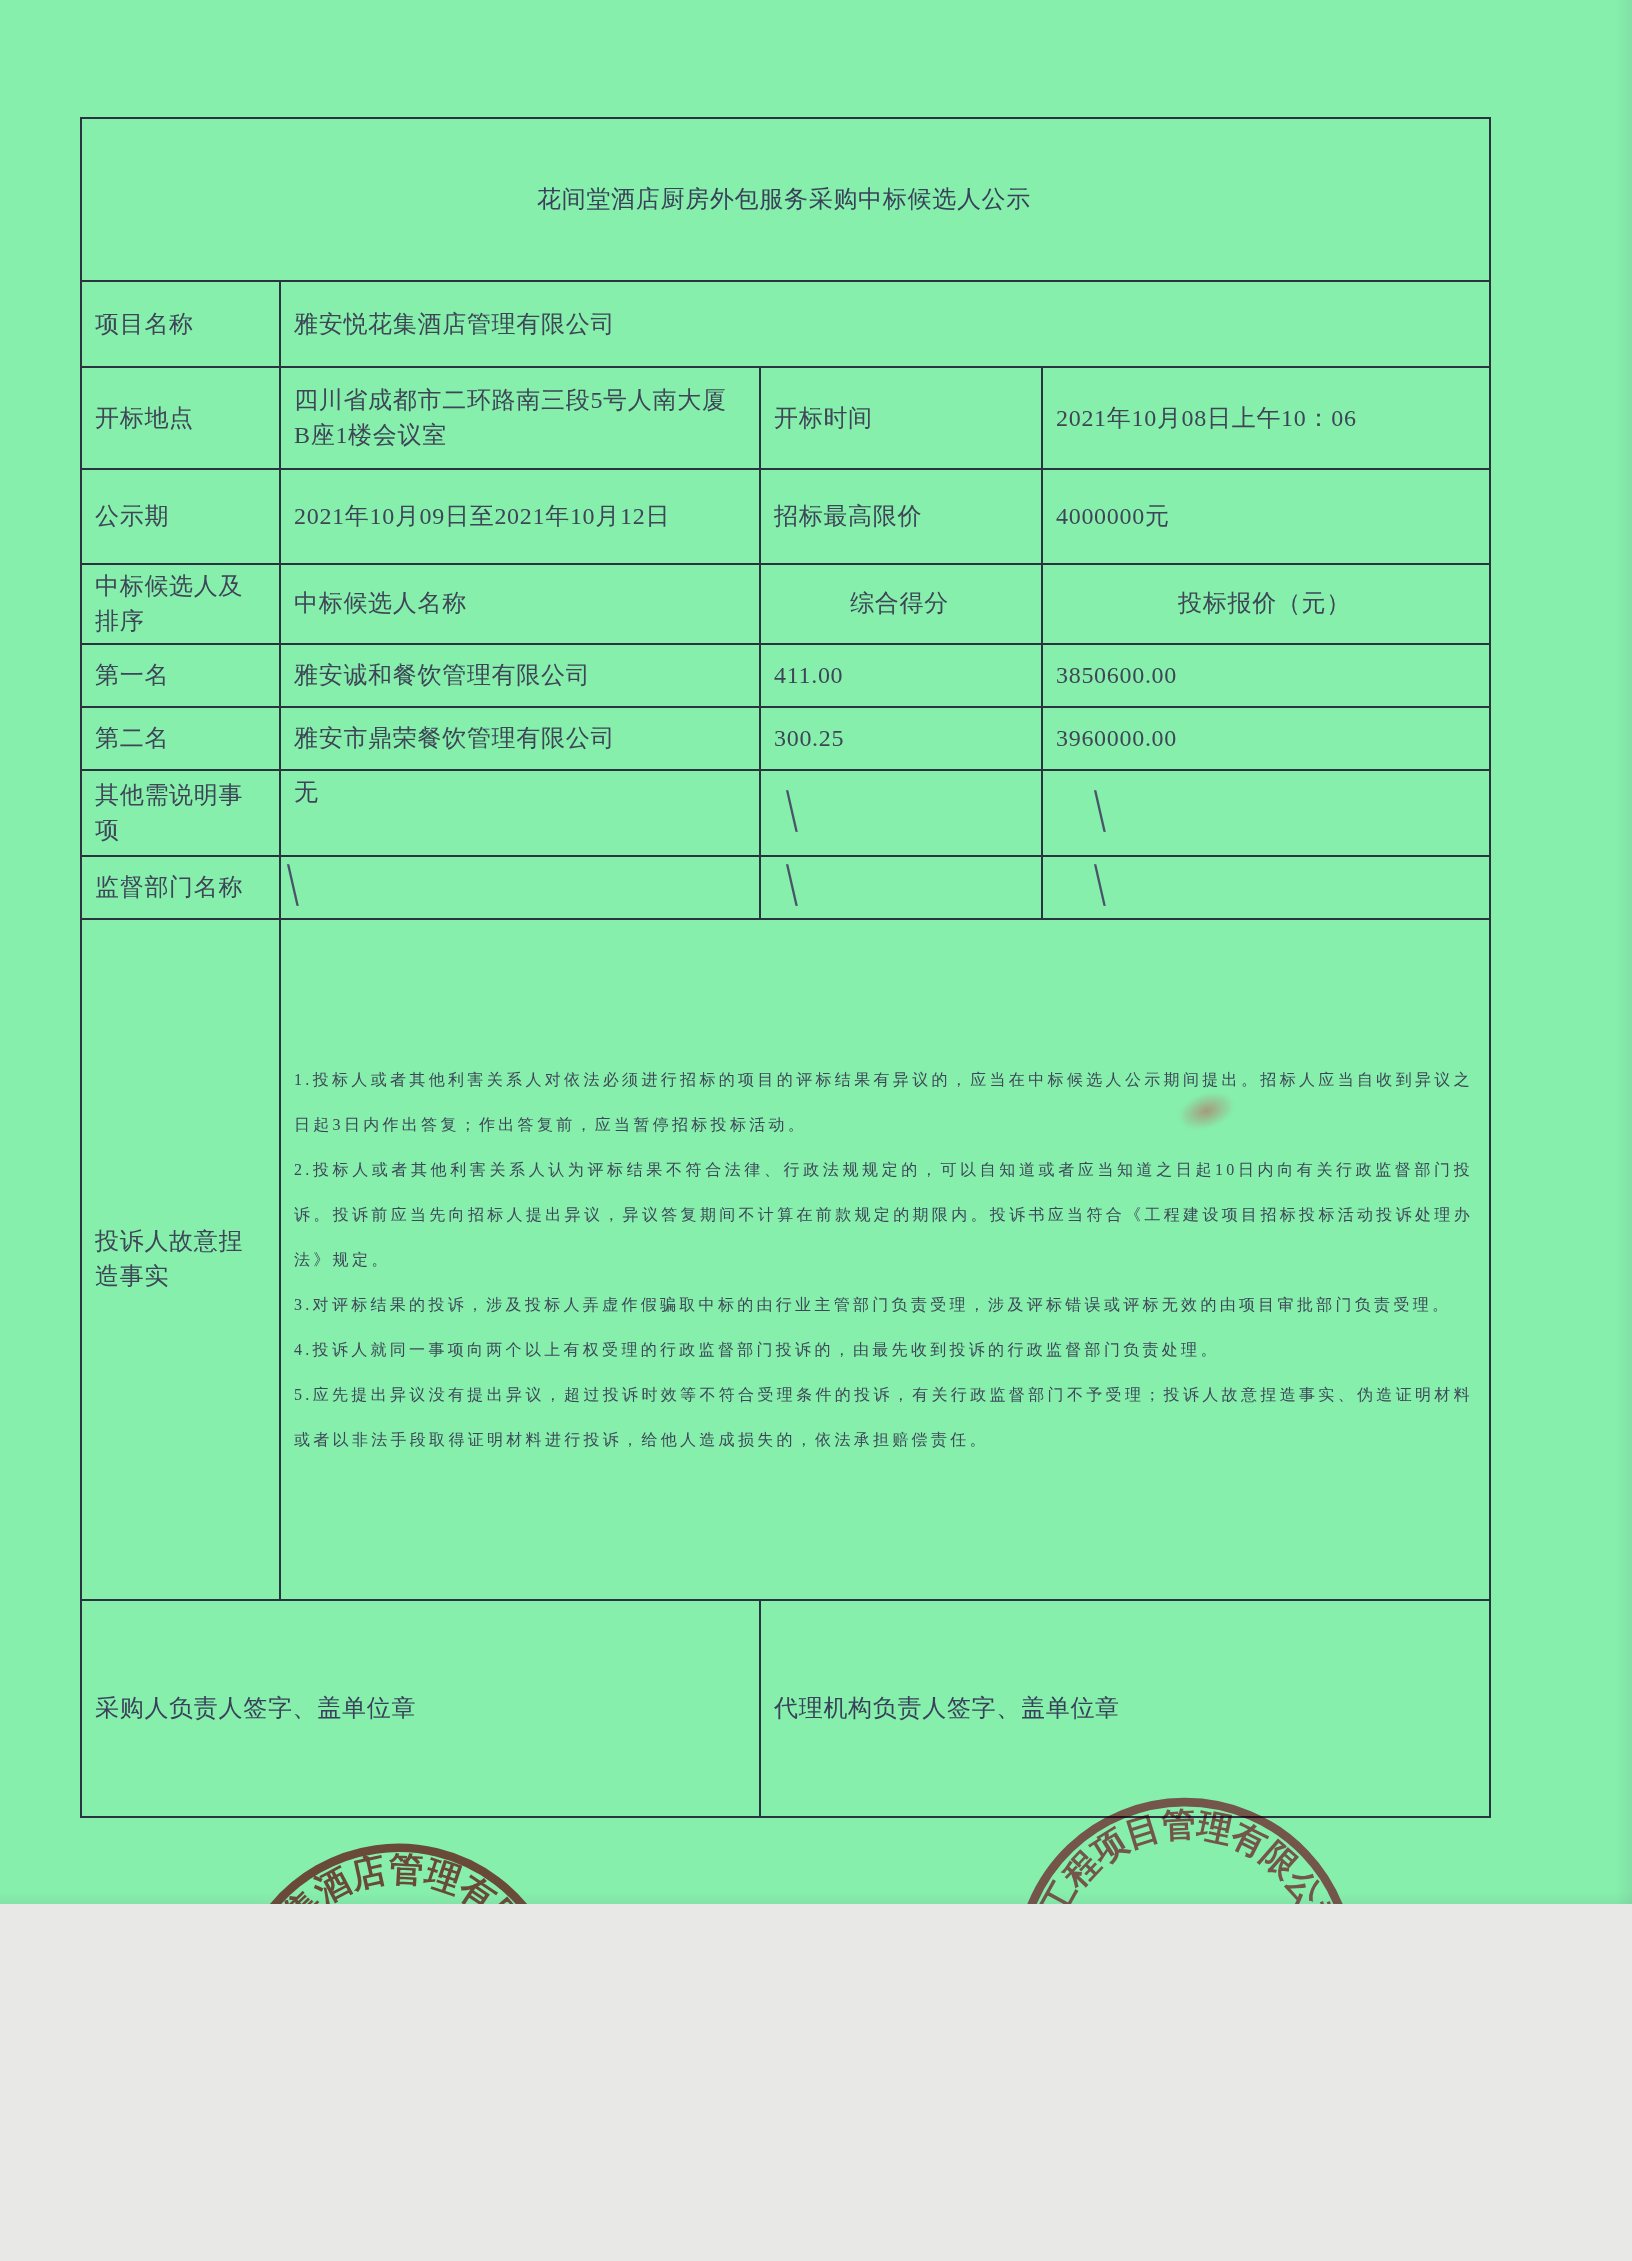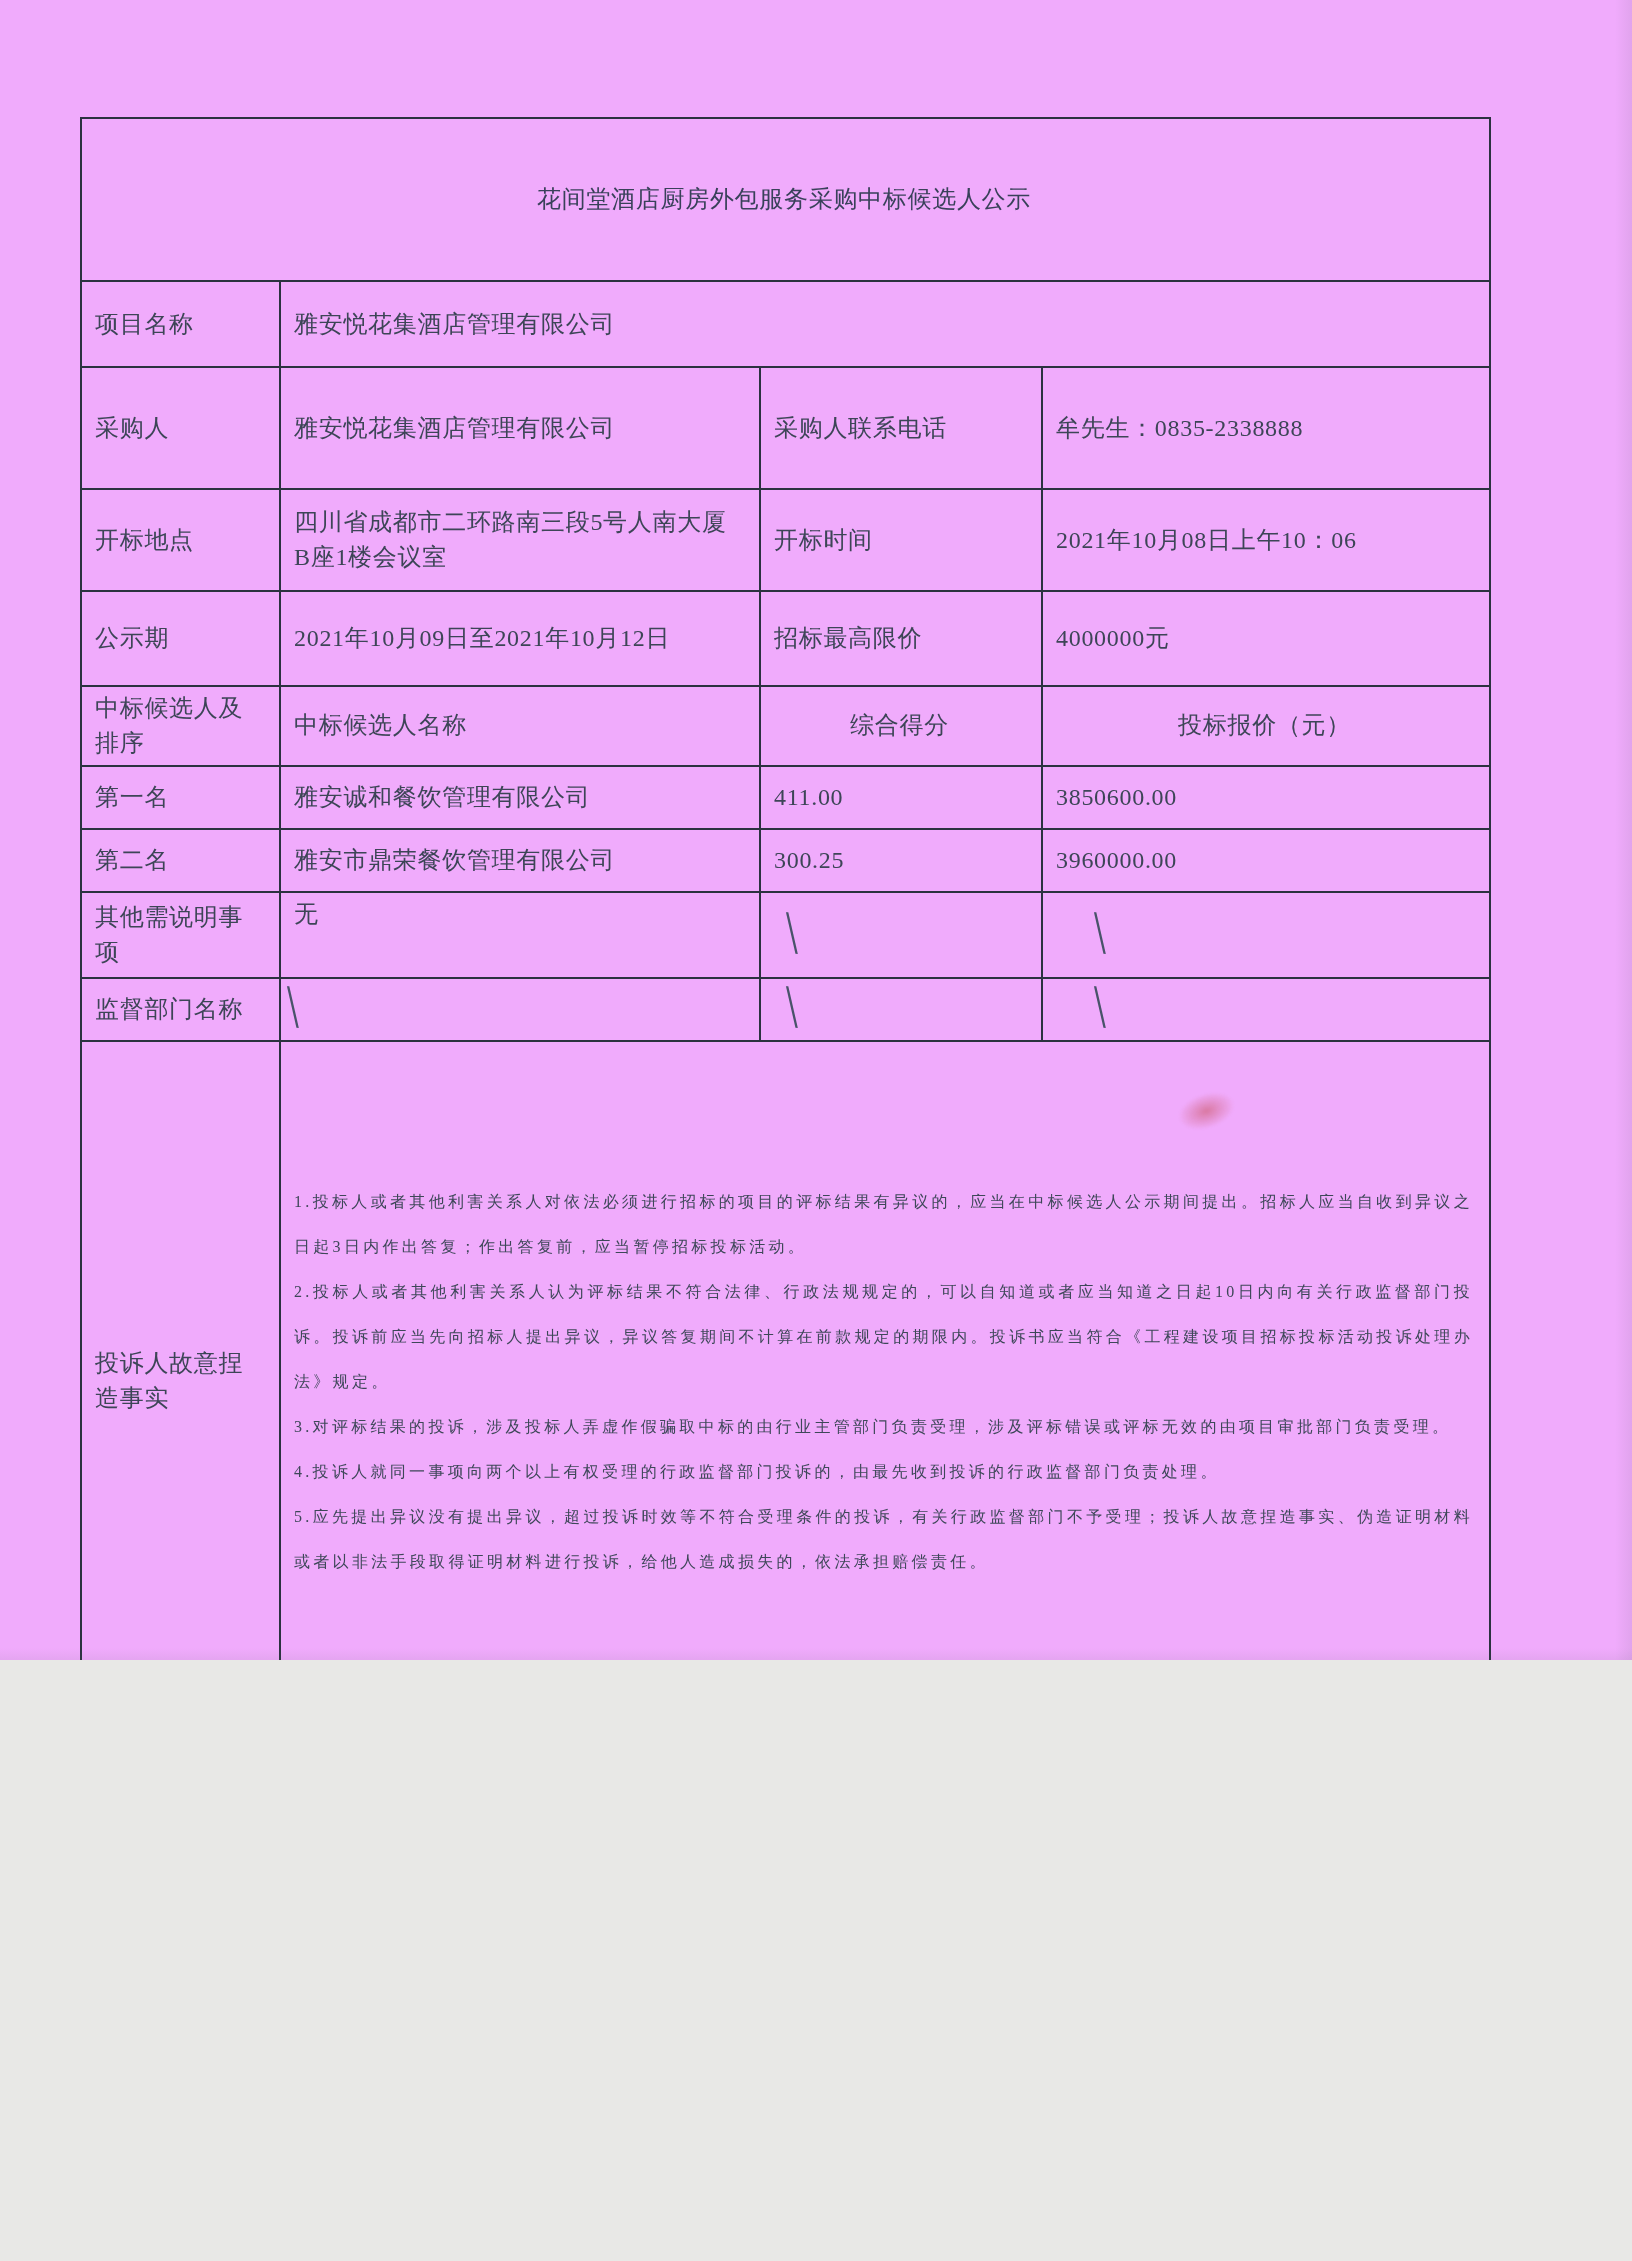--- a/index.html
+++ b/index.html
@@ -1,18 +1,18 @@
 <!DOCTYPE html>
 <html style="font-size:10.5px"><head>
 <meta charset="utf-8">
 <style>
   html,body{margin:0;padding:0;background:#e8e8e6;}
   .sheet{
-    position:relative;width:1632px;height:1660px;margin:0 auto;
-    background:#f0abfc;overflow:hidden;
+    position:relative;width:1632px;height:1904px;margin:0 auto;
+    background:#86efac;overflow:hidden;
     font-family:"Liberation Serif","DejaVu Serif",serif;
     color:#3d4557;
     text-decoration:underline;
   }
   .edge-shade{position:absolute;right:0;top:0;width:17px;height:100%;
     background:linear-gradient(to left,rgba(90,95,105,.10),rgba(90,95,105,0));}
   .bottom-shade{position:absolute;left:0;bottom:0;width:100%;height:12px;
     background:linear-gradient(to top,rgba(90,95,105,.08),rgba(90,95,105,0));}
 
   table.doc{
@@ -67,26 +67,20 @@
     <tbody>
         <tr style="height:163px">
       <td colspan="4" class="title-cell">花间堂酒店厨房外包服务采购中标候选人公示</td>
     </tr>
 
     <tr style="height:86px">
       <td>项目名称</td>
       <td colspan="3">雅安悦花集酒店管理有限公司</td>
     </tr>
 
-    <tr style="height:122px">
-      <td>采购人</td>
-      <td>雅安悦花集酒店管理有限公司</td>
-      <td>采购人联系电话</td>
-      <td>牟先生：0835-2338888</td>
-    </tr>
 
 
     <tr style="height:102px">
       <td>开标地点</td>
       <td>四川省成都市二环路南三段5号人南大厦B座1楼会议室</td>
       <td>开标时间</td>
       <td>2021年10月08日上午10：06</td>
     </tr>
 
     <tr style="height:95px">

